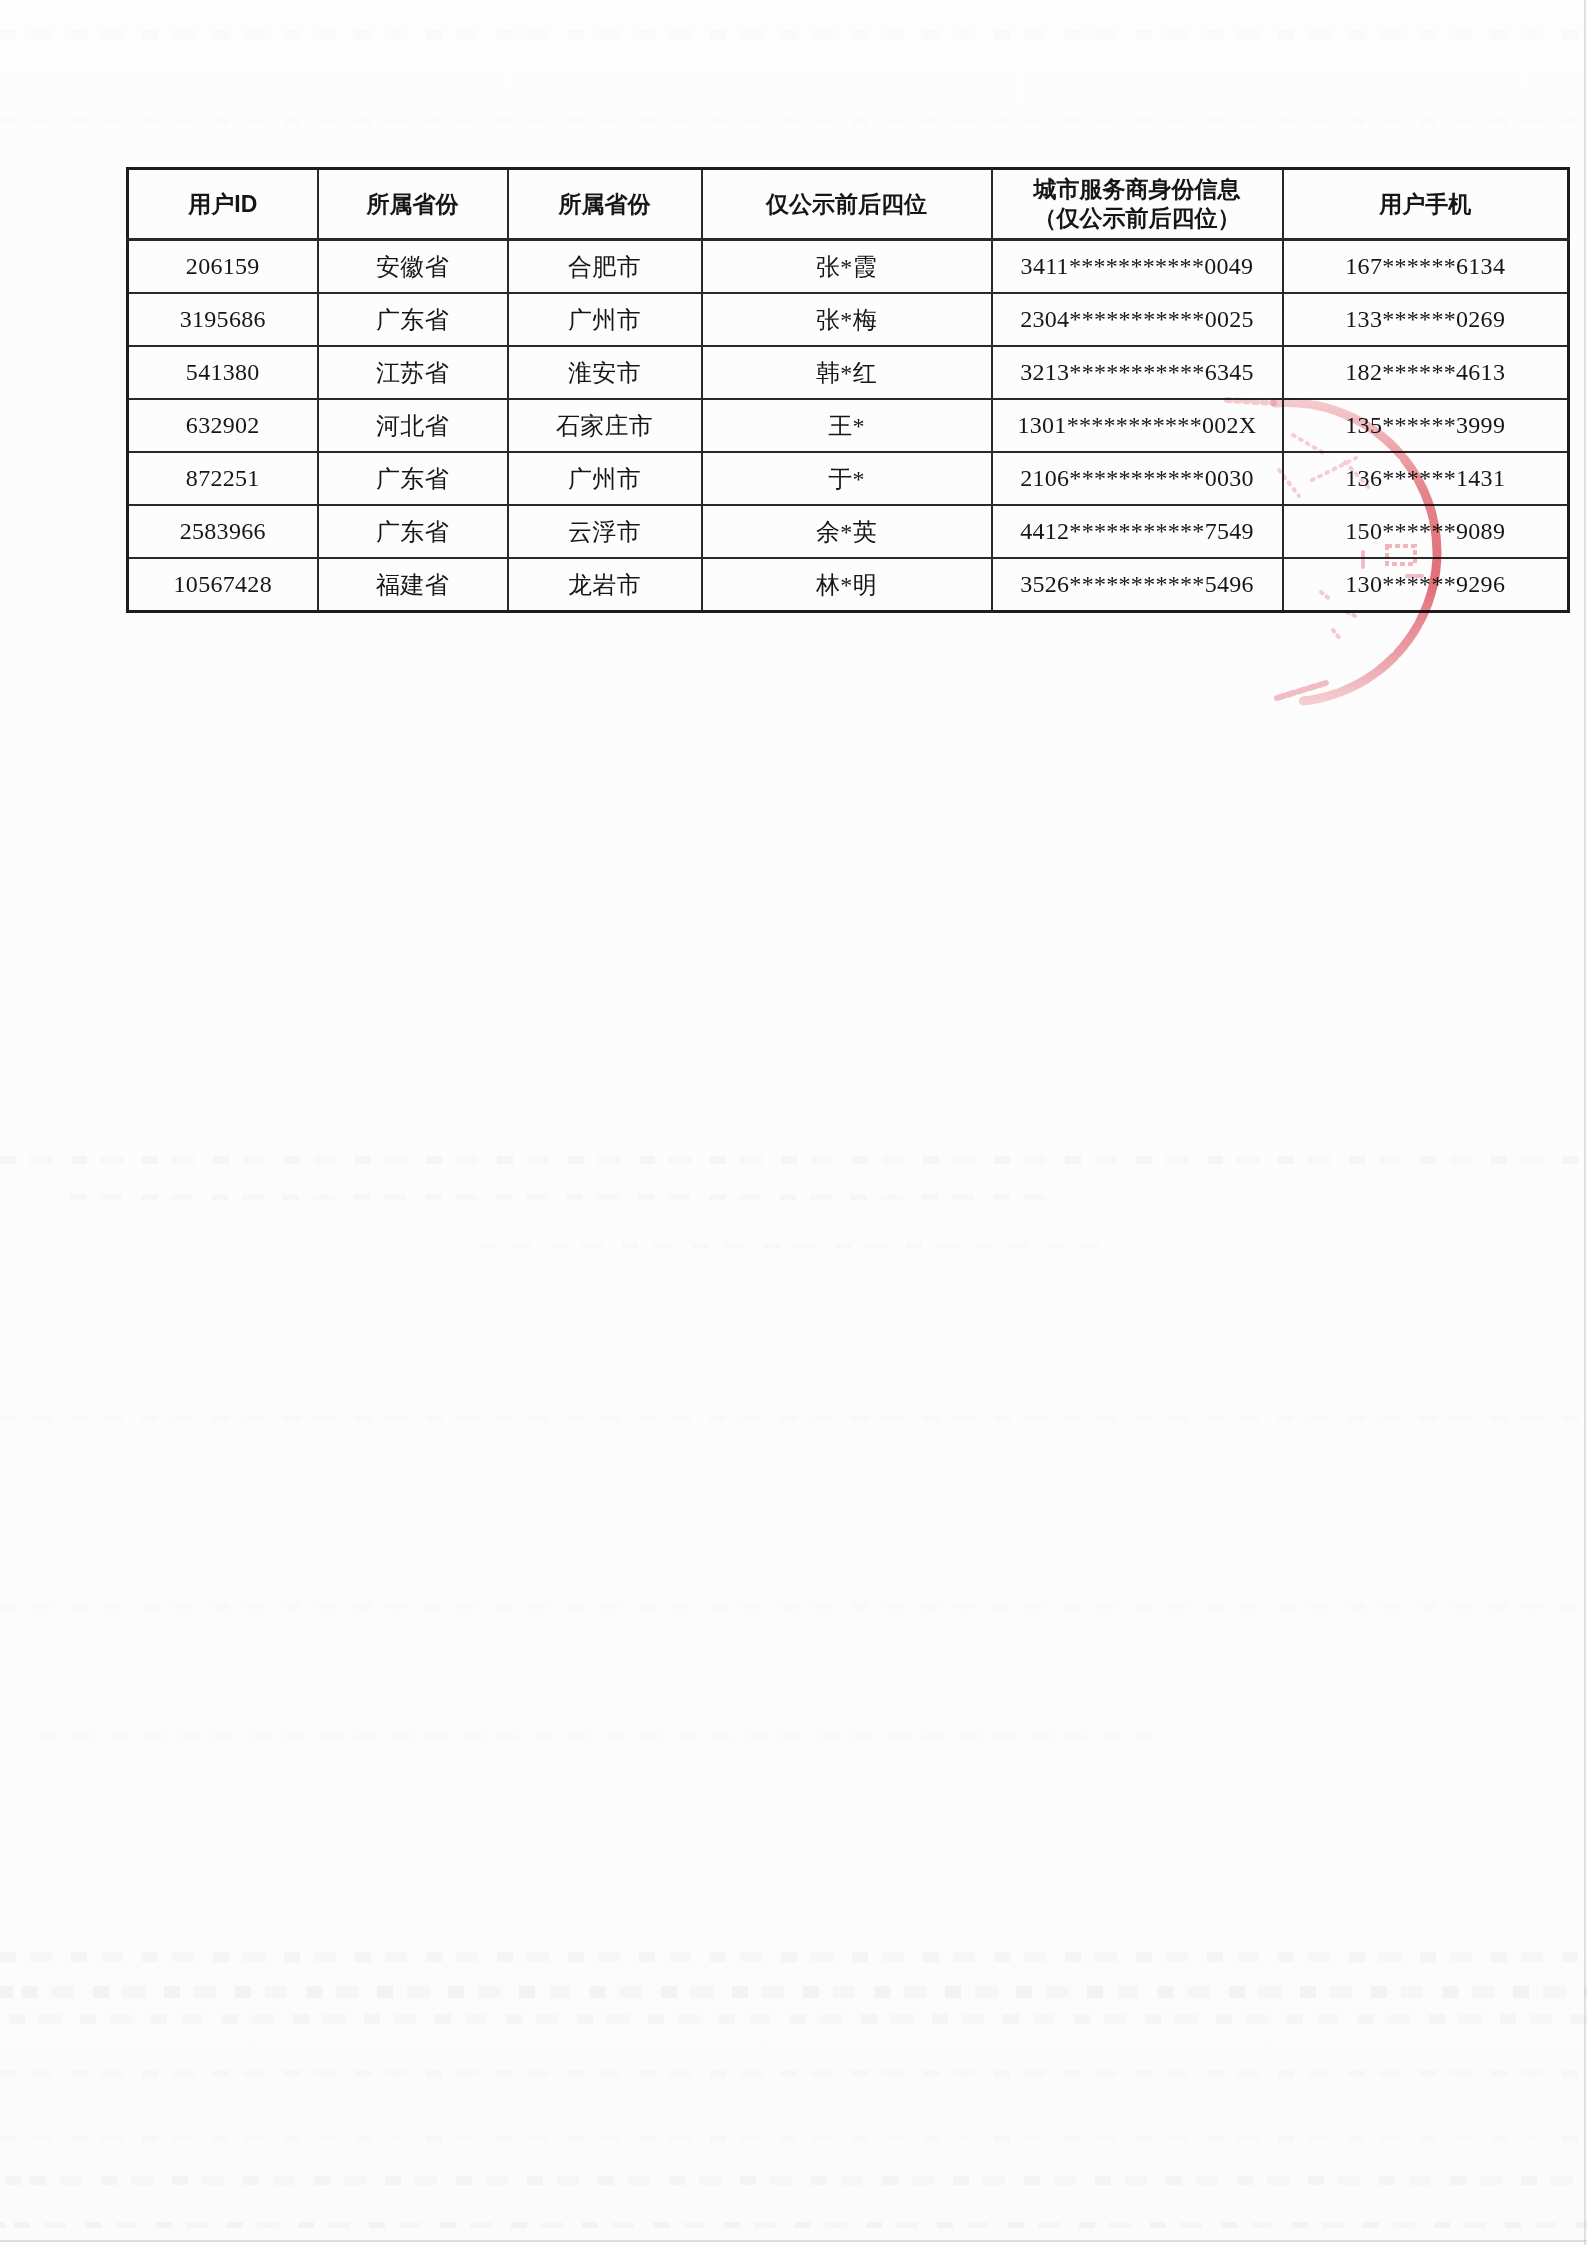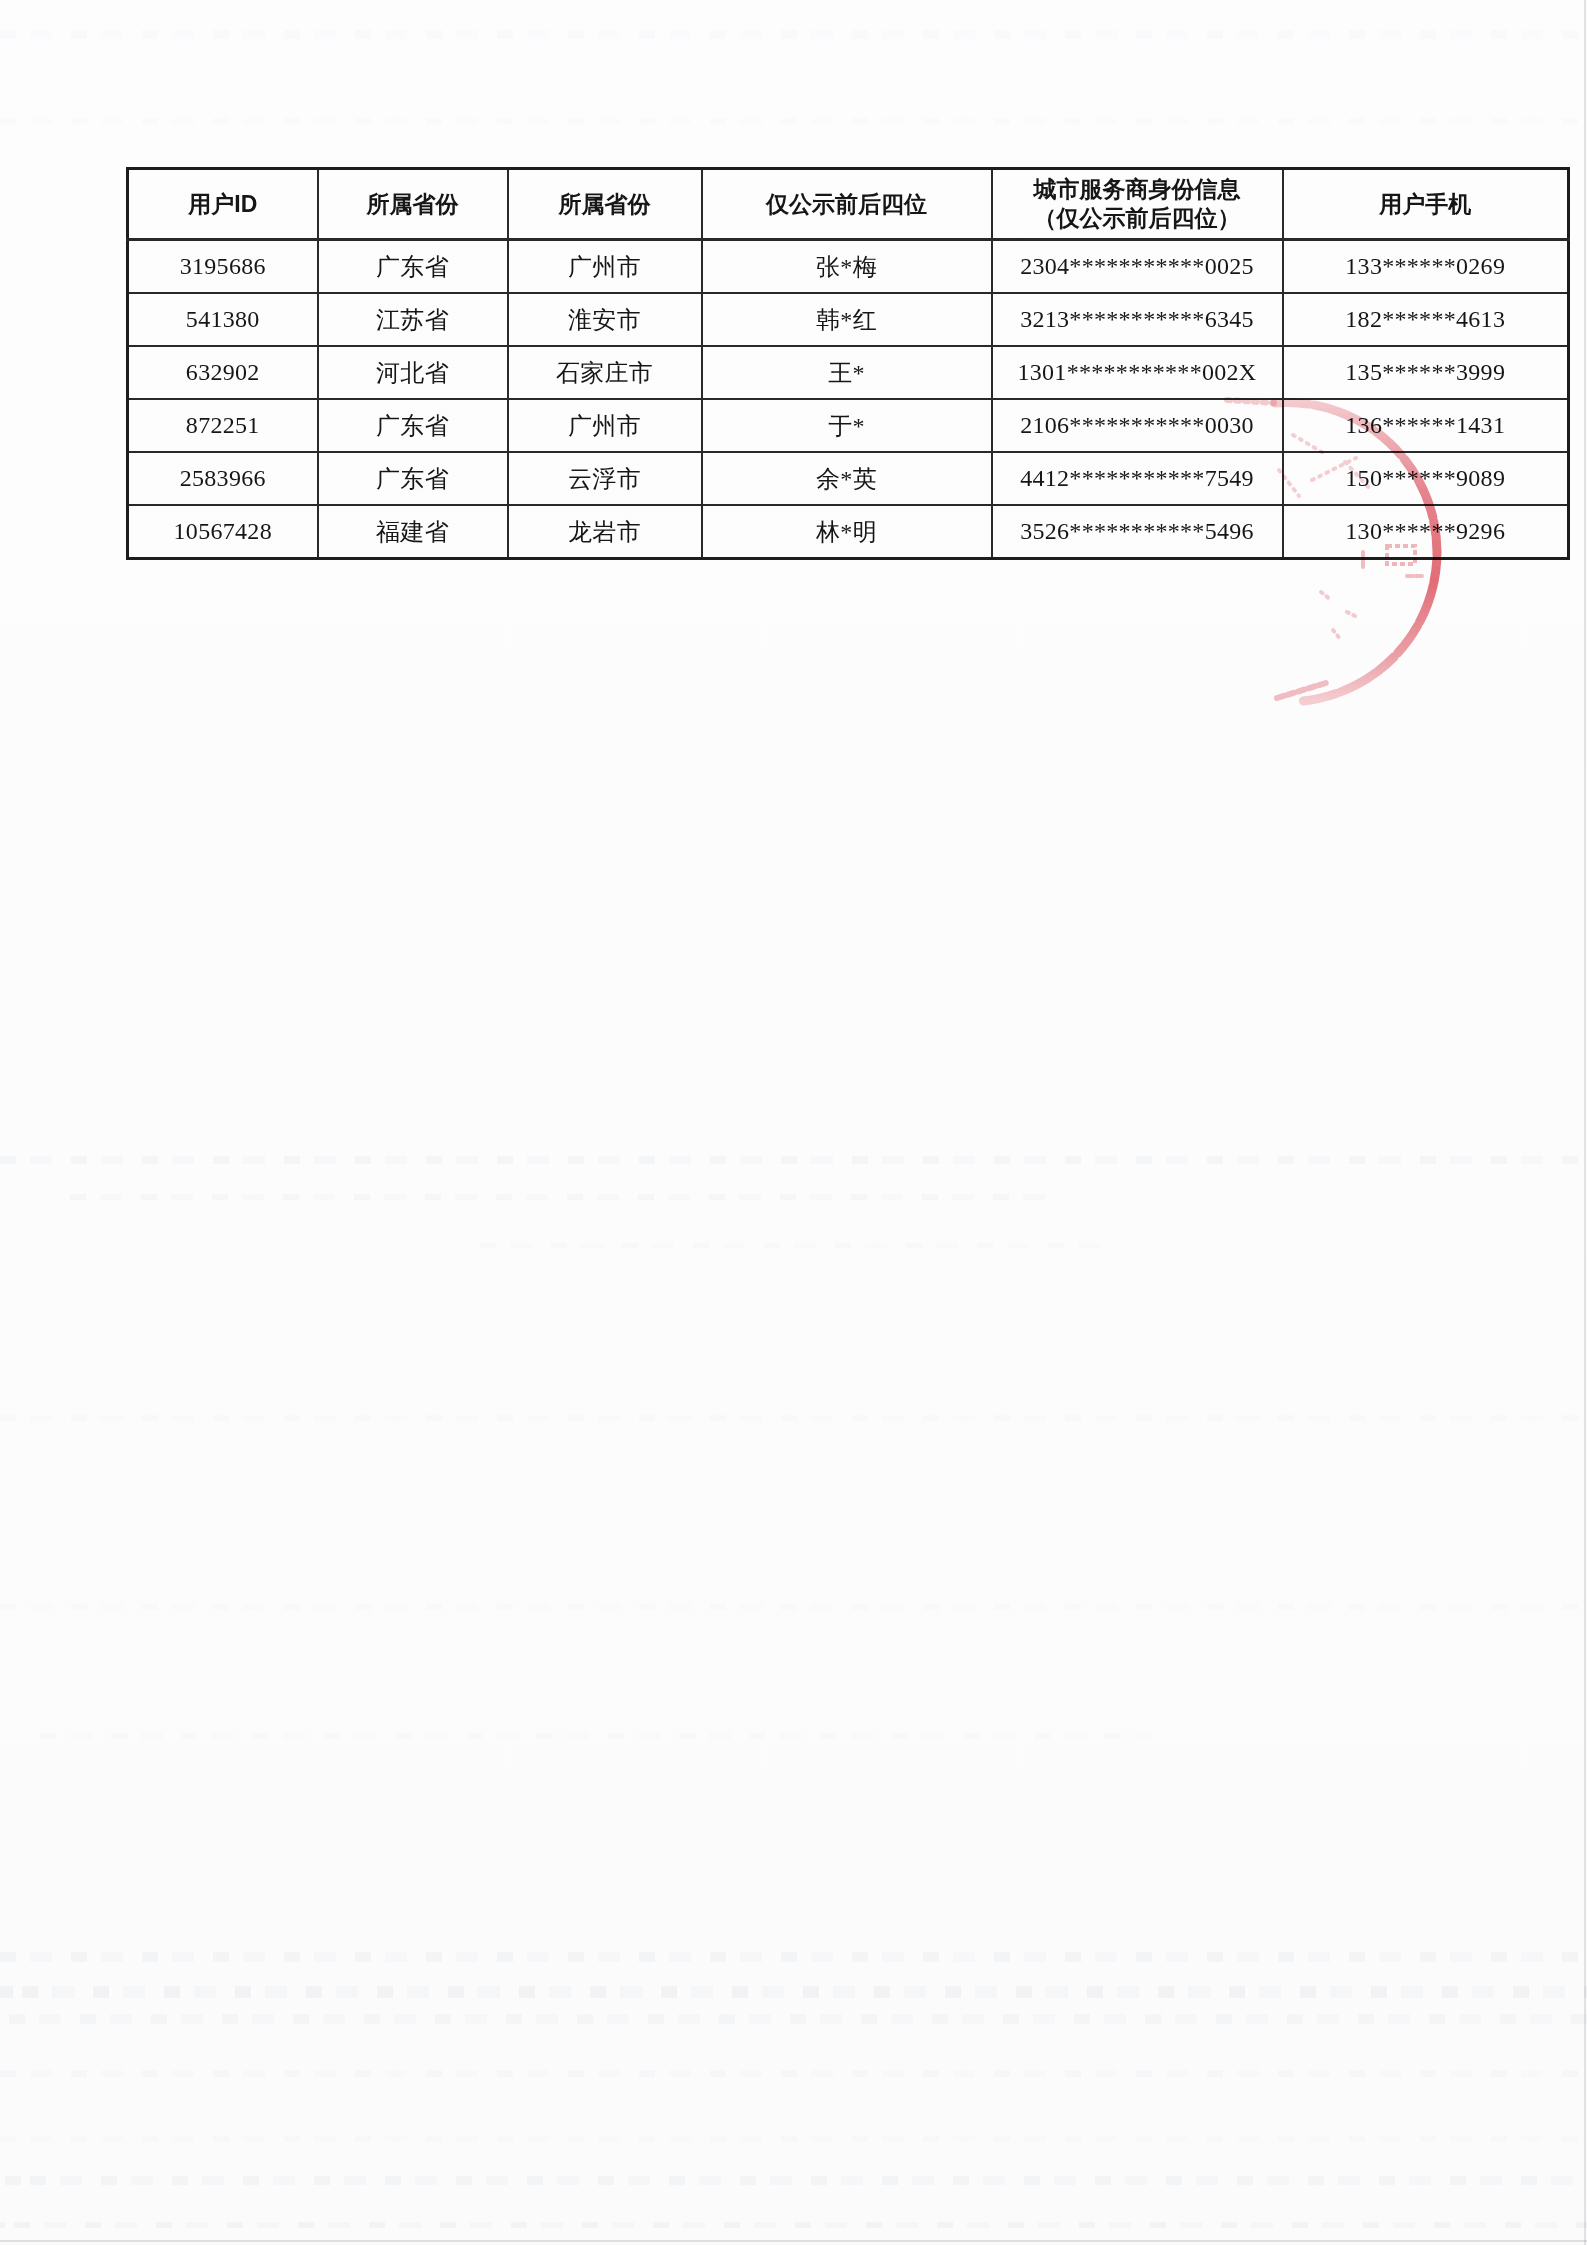--- a/index.html
+++ b/index.html
@@ -89,20 +89,28 @@
           <th>所属省份</th>
           <th>所属省份</th>
           <th>仅公示前后四位</th>
           <th>城市服务商身份信息
 （仅公示前后四位）</th>
           <th>用户手机</th>
         </tr>
     </thead>
     <tbody>
         <tr>
+          <td>206159</td>
+          <td>安徽省</td>
+          <td>合肥市</td>
+          <td>张*霞</td>
+          <td>3411***********0049</td>
+          <td>167******6134</td>
+        </tr>
+        <tr>
           <td>3195686</td>
           <td>广东省</td>
           <td>广州市</td>
           <td>张*梅</td>
           <td>2304***********0025</td>
           <td>133******0269</td>
         </tr>
         <tr>
           <td>541380</td>
           <td>江苏省</td>

